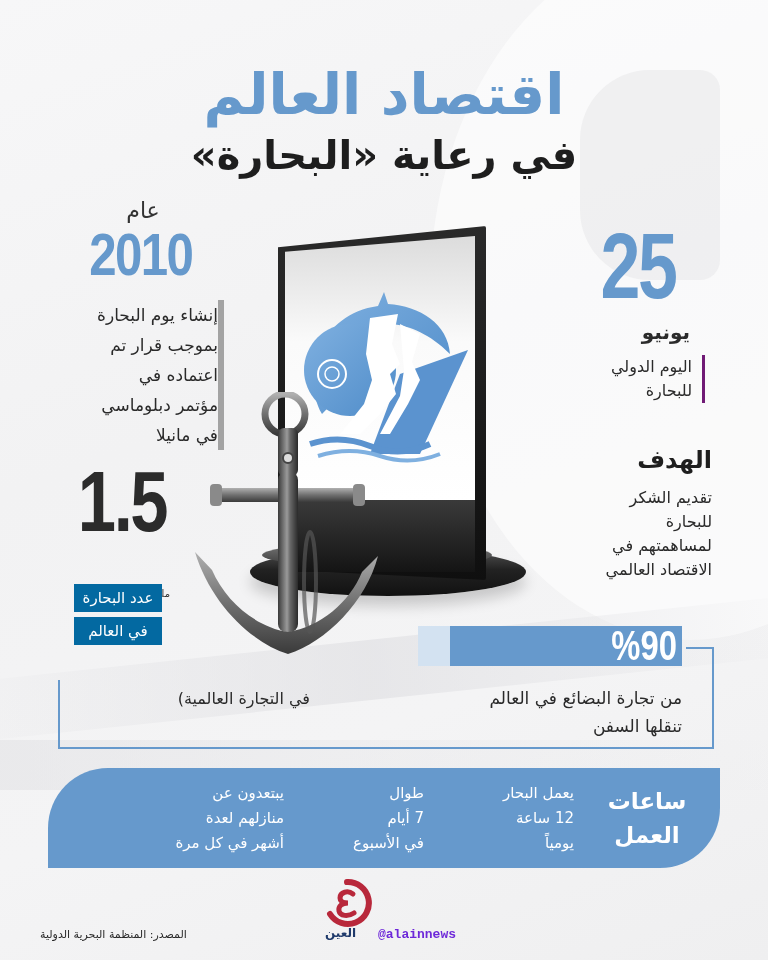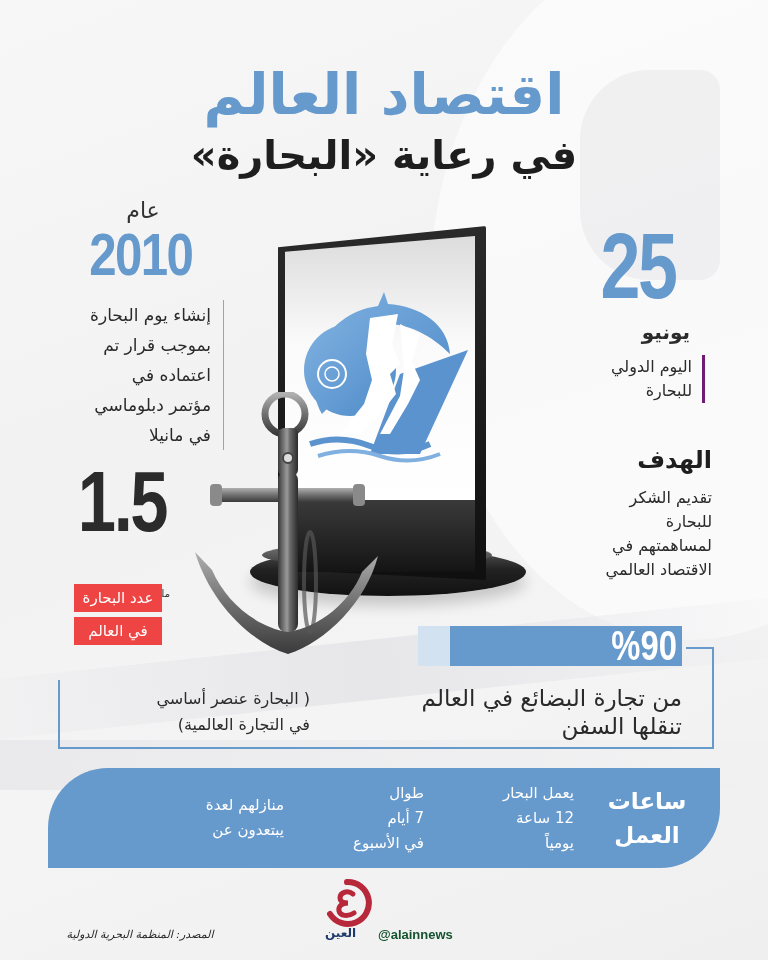--- a/index.html
+++ b/index.html
@@ -44,36 +44,36 @@
     position: absolute; top: 198px; left: 88px; width: 110px; text-align: center;
     font-size: 22px; color: #333; direction: rtl; letter-spacing: 8px;
   }
   .year-value {
     position: absolute; top: 220px; left: 78px; width: 125px; text-align: center;
     font-family: "Liberation Sans", sans-serif; font-size: 60px; font-weight: bold;
     color: #6699cc; letter-spacing: -2px; transform: scaleX(0.82); transform-origin: center;
   }
   .block-2010 {
     position: absolute; top: 300px; left: 44px; width: 180px;
-    border-right: 1px solid #a3a3a3; padding-right: 12px; direction: rtl;
+    border-right: 6px solid #a3a3a3; padding-right: 0; direction: rtl;
     font-size: 17px; line-height: 30px; color: #2a2a2a; text-align: right;
   }
 
   
   .million-value {
     position: absolute; top: 452px; left: 62px; width: 120px; text-align: center;
     font-family: "Liberation Sans", sans-serif; font-size: 86px; font-weight: bold;
     color: #2b2b2b; transform: scaleX(0.8); letter-spacing: -3px;
   }
   .million-label {
     position: absolute; top: 588px; left: 80px; width: 90px; text-align: right;
     font-size: 10px; color: #333; direction: rtl;
   }
   .tag {
-    position: absolute; left: 74px; width: 88px; height: 28px; background: #ef4444;
+    position: absolute; left: 74px; width: 88px; height: 28px; background: #0369a1;
     color: #fff; font-size: 15px; text-align: center; line-height: 28px; direction: rtl;
   }
   .tag-1 { top: 584px; }
   .tag-2 { top: 617px; }
 
   
   .day-value {
     position: absolute; top: 214px; left: 588px; width: 100px; text-align: center;
     font-family: "Liberation Sans", sans-serif; font-size: 92px; font-weight: bold;
     color: #6699cc; transform: scaleX(0.78); letter-spacing: -3px;
@@ -148,21 +148,21 @@
     position: absolute; left: 686px; top: 647px; width: 28px; height: 2px; background: #6699cc;
   }
   .pct-frame-right {
     position: absolute; left: 712px; top: 647px; width: 2px; height: 102px; background: #6699cc;
   }
   .pct-frame-bottom {
     position: absolute; left: 388px; top: 747px; width: 326px; height: 2px; background: #6699cc;
   }
   .pct-text {
     position: absolute; left: 400px; top: 684px; width: 282px; text-align: right; direction: rtl;
-    font-size: 23px; line-height: 28px; color: #2a2a2a;
+    font-size: 17px; line-height: 28px; color: #2a2a2a;
   }
 
   
   .essential-frame-left {
     position: absolute; left: 58px; top: 680px; width: 2px; height: 68px; background: #6699cc;
   }
   .essential-frame-bottom {
     position: absolute; left: 58px; top: 747px; width: 330px; height: 2px; background: #6699cc;
   }
   .essential-text {
@@ -190,26 +190,26 @@
 
   
   .logo {
     position: absolute; left: 322px; top: 878px; width: 50px; height: 50px;
   }
   .logo-word {
     position: absolute; left: 325px; top: 926px; font-size: 12px; font-weight: bold;
     color: #1f3a6b; direction: rtl;
   }
   .handle {
-    position: absolute; left: 378px; top: 927px; font-family: Liberation Sans, sans-serif;
-    font-size: 13px; font-weight: bold; color: #14532d;
+    position: absolute; left: 378px; top: 927px; font-family: Liberation Mono, monospace;
+    font-size: 13px; font-weight: bold; color: #6d28d9;
   }
   .source {
-    position: absolute; left: 40px; top: 928px; width: 200px; text-align: center; direction: rtl;
-    font-size: 11px; color: #2a2a2a; font-style: italic;
+    position: absolute; left: 40px; top: 928px; width: 200px; text-align: left; direction: rtl;
+    font-size: 11px; color: #2a2a2a;
   }
 </style>
 </head>
 <body>
 
 <div class="bg-shape-1"></div>
 <div class="bg-shape-2"></div>
 <div class="bg-shape-3"></div>
 <div class="bg-shape-4"></div>
 
@@ -301,42 +301,42 @@
 <div class="pct-frame-right"></div>
 <div class="pct-frame-bottom"></div>
 <div class="pct-text">
   <div>من تجارة البضائع في العالم</div>
   <div>تنقلها السفن</div>
 </div>
 
 <div class="essential-frame-left"></div>
 <div class="essential-frame-bottom"></div>
 <div class="essential-text">
-  <div>( البحارة عنصر أساسي</div>
   <div>في التجارة العالمية)</div>
 </div>
 
 <div class="hours-panel">
   <div class="hours-title">
     <div>ساعات</div>
     <div>العمل</div>
   </div>
   <div class="hours-col hours-col-1">
     <div>يعمل البحار</div>
     <div>12 ساعة</div>
     <div>يومياً</div>
   </div>
   <div class="hours-col hours-col-2">
     <div>طوال</div>
     <div>7 أيام</div>
     <div>في الأسبوع</div>
   </div>
   <div class="hours-col hours-col-3">
+    <div>يبتعدون عن</div>
     <div>منازلهم لعدة</div>
-    <div>يبتعدون عن</div>
+    <div>أشهر في كل مرة</div>
   </div>
 </div>
 
 <svg class="logo" viewBox="0 0 50 50">
   <path d="M25 4 A 21 21 0 1 1 8 36" fill="none" stroke="#b8283b" stroke-width="6" stroke-linecap="round"></path>
   <path d="M31 16 C 26 12, 18 14, 18 20 C 18 24, 22 25, 26 25 C 20 25, 16 28, 17 33 C 18 38, 26 39, 32 35" fill="none" stroke="#b8283b" stroke-width="5" stroke-linecap="round"></path>
 </svg>
 <div class="logo-word">العين</div>
 <div class="handle">@alainnews</div>
 <div class="source">المصدر: المنظمة البحرية الدولية</div>

